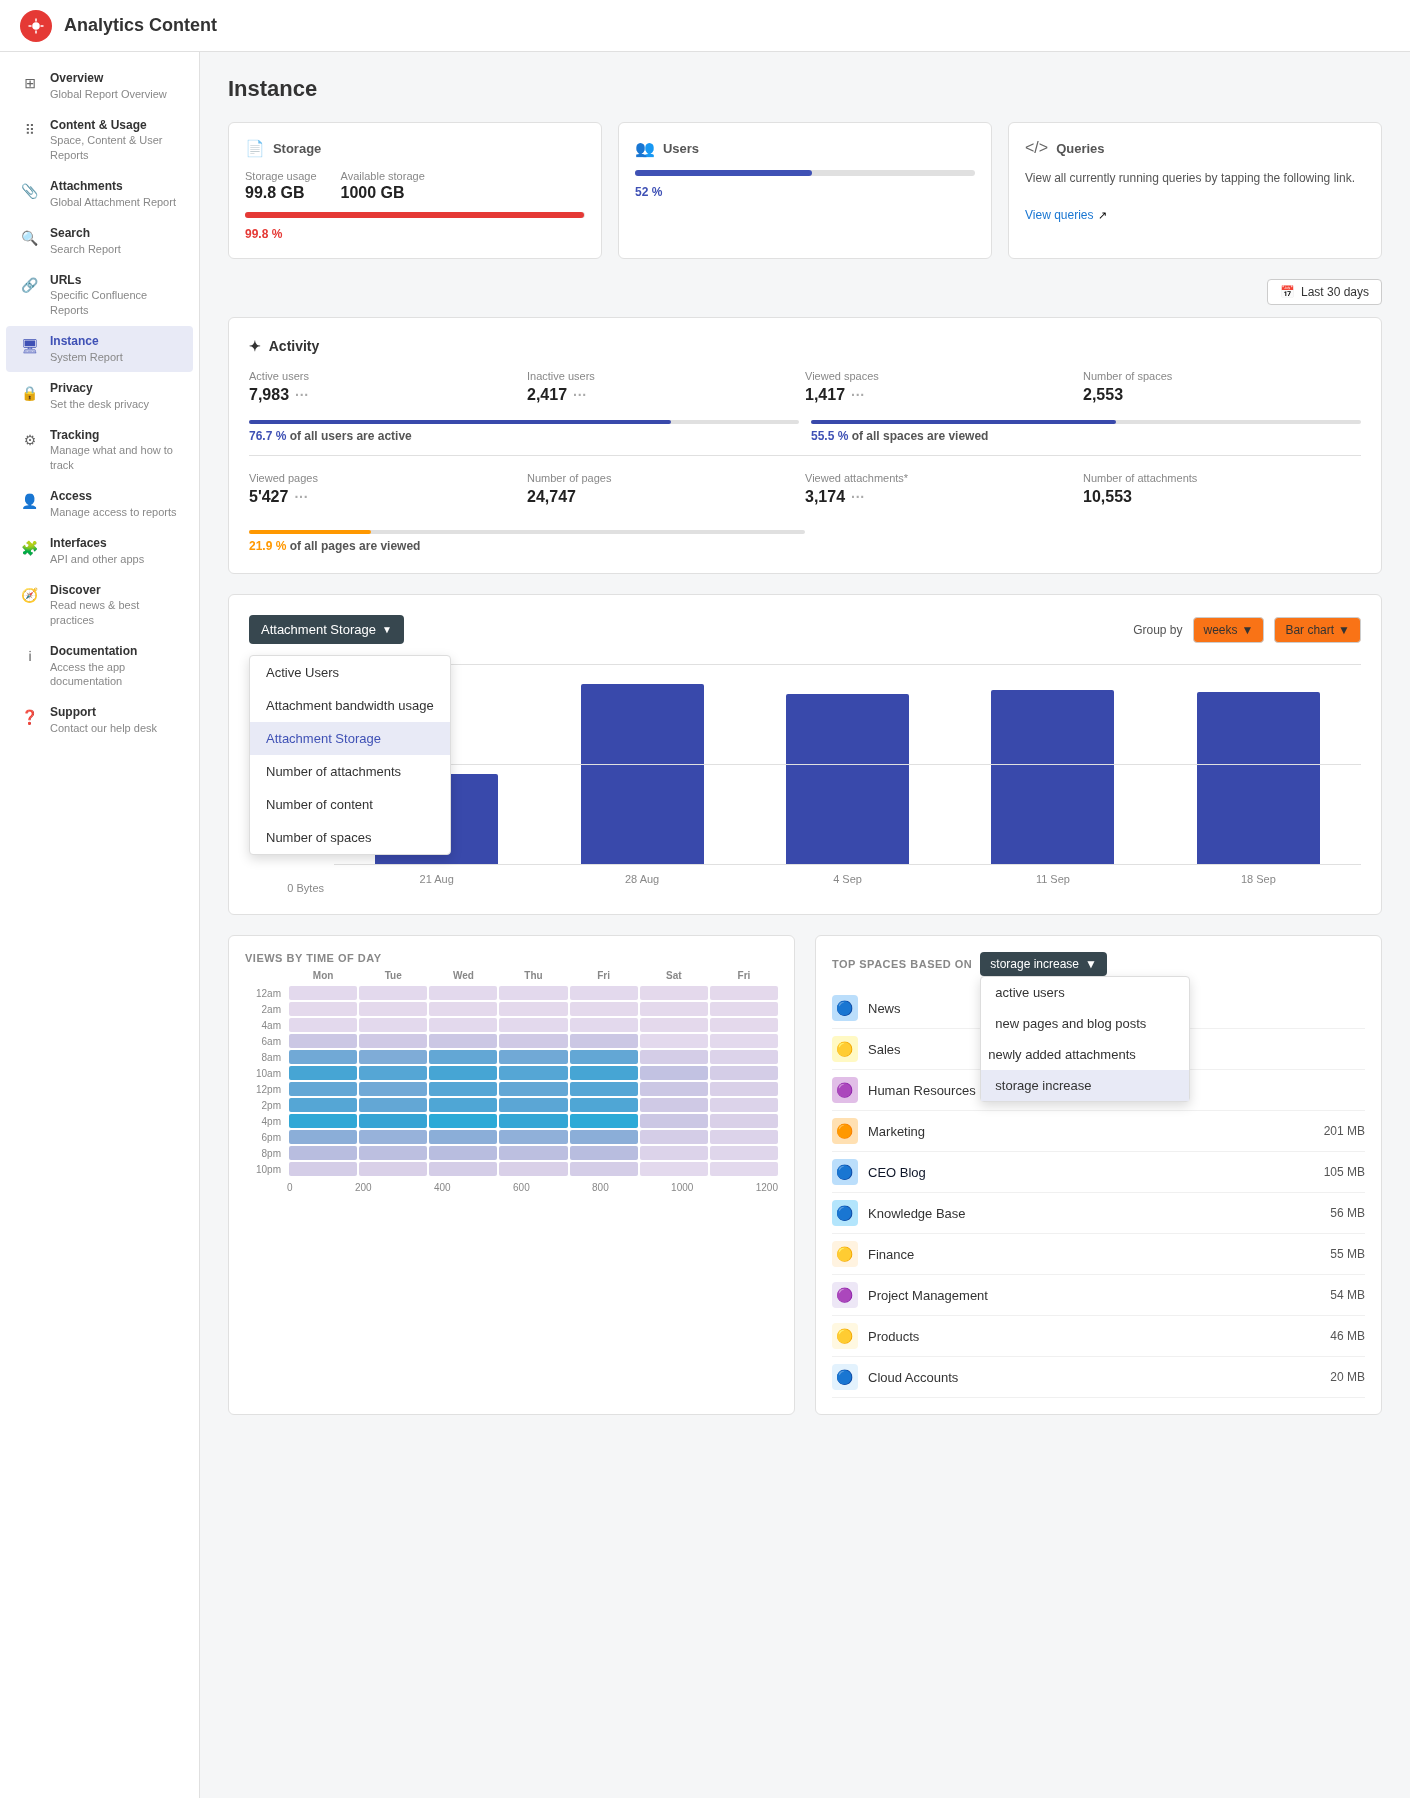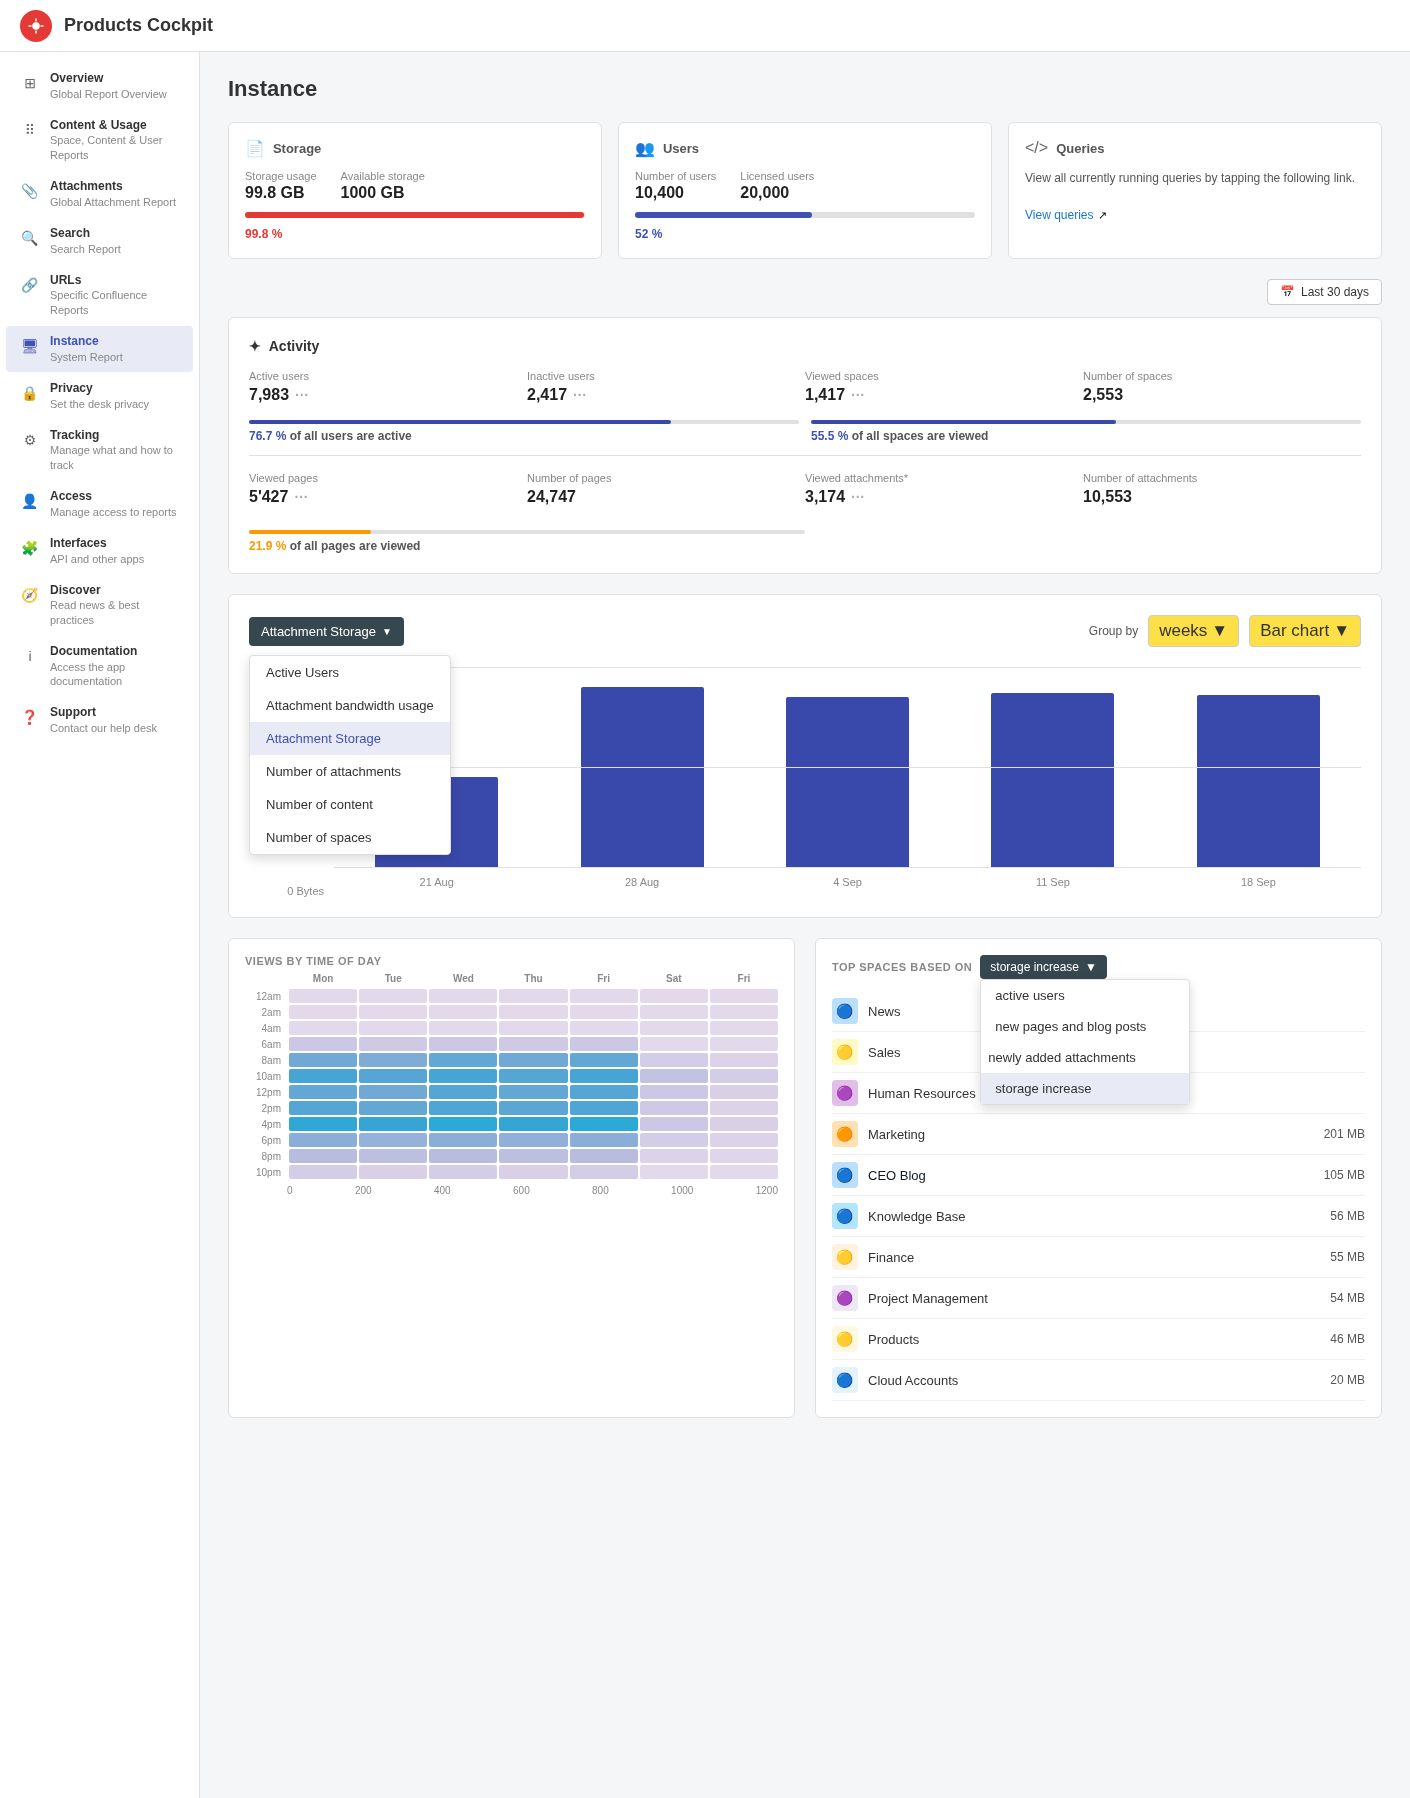--- a/index.html
+++ b/index.html
@@ -65,21 +65,21 @@
     .activity-divider { border: none; border-top: 1px solid #e0e0e0; margin: 8px 0 16px; }
     .activity-row { display: grid; grid-template-columns: 1fr 1fr 1fr 1fr; gap: 0; }
     
     
     .chart-section { background: #fff; border: 1px solid #e0e0e0; border-radius: 6px; padding: 20px; margin-bottom: 20px; position: relative; }
     .chart-controls { display: flex; align-items: center; justify-content: space-between; margin-bottom: 20px; }
     .dropdown-btn { display: flex; align-items: center; gap: 6px; background: #37474f; color: #fff; border: none; border-radius: 4px; padding: 7px 12px; font-size: 13px; cursor: pointer; font-weight: 500; }
     .dropdown-btn .arrow { font-size: 10px; }
     .chart-right-controls { display: flex; align-items: center; gap: 10px; }
     .group-by-label { font-size: 12px; color: #555; }
-    .select-btn { display: flex; align-items: center; gap: 4px; background: #fde047; border: 1px solid #ccc; border-radius: 4px; padding: 5px 10px; font-size: 17px; color: #333; cursor: pointer; }
+    .select-btn { display: flex; align-items: center; gap: 4px; background: #f97316; border: 1px solid #ccc; border-radius: 4px; padding: 5px 10px; font-size: 12px; color: #333; cursor: pointer; }
     
     
     .dropdown-menu { position: absolute; left: 20px; top: 60px; background: #fff; border: 1px solid #ddd; border-radius: 4px; box-shadow: 0 4px 12px rgba(0,0,0,0.15); z-index: 10; min-width: 200px; }
     .dropdown-item { padding: 9px 16px; font-size: 13px; color: #333; cursor: pointer; }
     .dropdown-item.selected { background: #e8eaf6; color: #3f51b5; font-weight: 500; }
     
     
     .bottom-row { display: flex; gap: 20px; }
     .heatmap-section { flex: 1; background: #fff; border: 1px solid #e0e0e0; border-radius: 6px; padding: 16px; }
     .top-spaces-section { flex: 1; background: #fff; border: 1px solid #e0e0e0; border-radius: 6px; padding: 16px; }
@@ -88,21 +88,21 @@
 </head>
 <body>
 
 <div class="header">
   <div class="header-logo">
     <svg viewBox="0 0 24 24" fill="white">
         <circle cx="12" cy="12" r="5"></circle>
         <path d="M12 2v4M12 18v4M2 12h4M18 12h4" stroke="white" stroke-width="2"></path>
       </svg>
   </div>
-  <span class="header-title">Products Cockpit</span>
+  <span class="header-title">Analytics Content</span>
 </div>
 
 <div class="layout">
 
   <nav class="sidebar">
 
     <div class="sidebar-item">
       <div class="icon">⊞</div>
       <div class="sidebar-item-text">
         <div class="label">Overview</div>
@@ -230,30 +230,20 @@
         <div class="progress-bar-container">
           <div class="progress-bar red" style="width: 99.8%"></div>
         </div>
         <span class="progress-pct red">99.8 %</span>
       </div>
 
       <div class="card">
         <div class="card-header">
           <span class="card-header-icon">👥</span>
           <span class="card-header-title">Users</span>
-        </div>
-        <div class="card-metrics">
-          <div>
-            <div class="metric-label">Number of users</div>
-            <div class="metric-value">10,400</div>
-          </div>
-          <div>
-            <div class="metric-label">Licensed users</div>
-            <div class="metric-value">20,000</div>
-          </div>
         </div>
         <div class="progress-bar-container">
           <div class="progress-bar blue" style="width: 52%"></div>
         </div>
         <span class="progress-pct blue">52 %</span>
       </div>
 
       <div class="card">
         <div class="card-header">
           <span class="card-header-icon">&lt;/&gt;</span>

